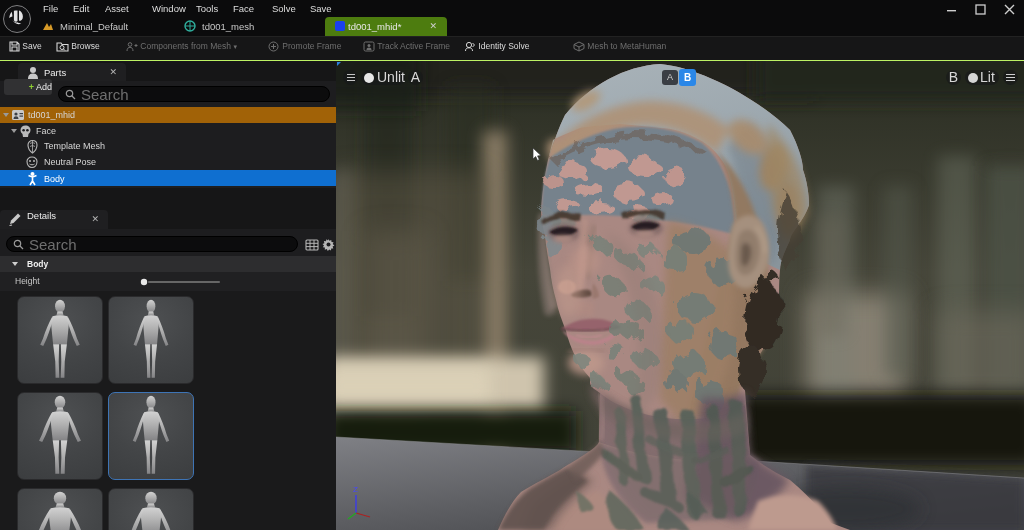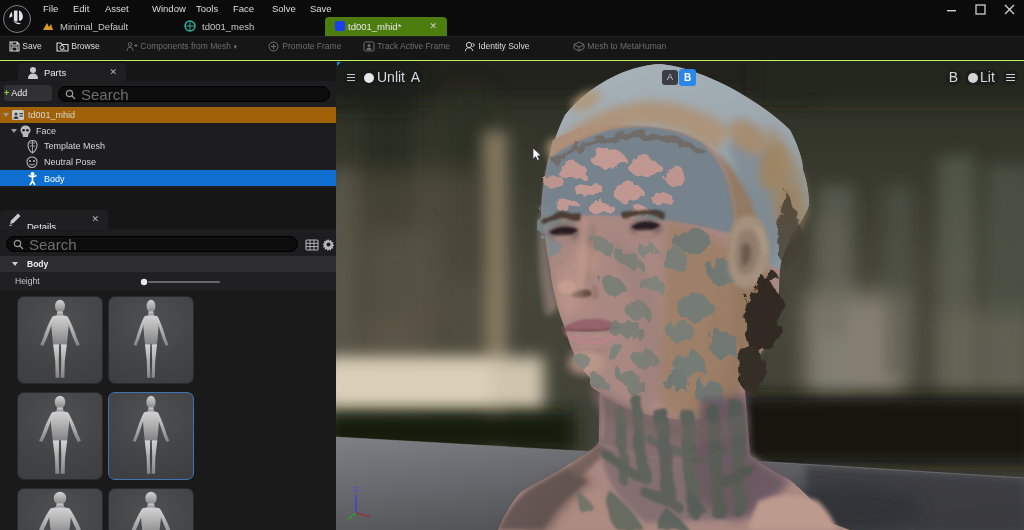--- a/index.html
+++ b/index.html
@@ -19,21 +19,21 @@
 
 #toolbar{position:absolute;left:0;top:36px;width:1024px;height:25px;background:#161617;border-top:1px solid #222;border-bottom:1px solid #bef264}
 .tbtn{position:absolute;top:4px;height:16px;font-size:8.5px;color:#dcdcdc;white-space:nowrap}
 .tbtn.dis{color:#6f6f6f}
 .tbtn svg{vertical-align:-3px}
 
 #left{position:absolute;left:0;top:61px;width:336px;height:469px;background:#161617}
 .ptab{position:absolute;height:19px;background:#1f1f21;border-radius:4px 4px 0 0;color:#ededed;font-size:9.5px}
 .ptab .x{position:absolute;right:9px;top:4px;color:#b5b5b5;font-size:9px}
 #partsbody{position:absolute;left:0;top:20px;width:336px;height:107px;background:#1d1d1f}
-#addbtn{position:absolute;left:4px;top:24px;width:48px;height:16px;background:#313133;border-radius:3px;color:#ececec;font-size:9px;text-align:left;line-height:16px}
+#addbtn{position:absolute;left:4px;top:18px;width:48px;height:16px;background:#313133;border-radius:3px;color:#ececec;font-size:9px;text-align:right;line-height:16px}
 .search{position:absolute;background:#0c0c0d;border:1px solid #000;border-radius:8px;color:#6f6f6f;font-size:15px}
 .search .mag{position:absolute;left:6px;top:2px}
 .row{position:absolute;left:0;width:336px;height:15.5px;color:#d6d6d6;font-size:9px;line-height:15px}
 .row .tx{position:absolute;top:1px}
 .caret{position:absolute;width:0;height:0;border-left:3.5px solid transparent;border-right:3.5px solid transparent;border-top:4.5px solid #9a9a9a;top:6px}
 #detailsbody{position:absolute;left:0;top:168px;width:336px;height:301px;background:#1d1d1f}
 #bodyhdr{position:absolute;left:0;top:195px;width:336px;height:16px;background:#2d2d2f;color:#efefef;font-size:8.5px;font-weight:bold;line-height:16px}
 #heightrow{position:absolute;left:0;top:211px;width:336px;height:19px;background:#202022;color:#c9c9c9;font-size:8.5px;line-height:19px}
 #grid{position:absolute;left:0;top:230px;width:336px;height:239px;background:#1a1a1b}
 .tile{position:absolute;width:86px;height:88px;border-radius:7px;background:radial-gradient(110% 95% at 50% 28%, #4e5052 0%, #434547 45%, #393b3d 100%);border:1px solid #2a2a2c}
@@ -184,21 +184,21 @@
           <path d="M6.5 5.5 L6.5 10 M6.5 6 L2.5 4.5 M6.5 6 L10.5 4.5 M6.5 10 L4 14 M6.5 10 L9 14" stroke="#fff" stroke-width="1.6" fill="none"></path>
         </svg>
       <span class="tx" style="left:44px;top:2px">Body</span>
     </div>
 
     <div class="ptab" style="left:0px;top:149px;width:108px">
         <svg width="15" height="19" style="position:absolute;left:7px">
           <path d="M3 14 L4 10.5 L11 3.5 L13.5 6 L6.5 13 Z" fill="#c9c9c9"></path>
           <path d="M2.5 15.5 L5 15" stroke="#c9c9c9" stroke-width="1.2"></path>
         </svg>
-        <span style="position:absolute;left:27px;top:11px">Details</span>
+        <span style="position:absolute;left:27px;top:0">Details</span>
         <span class="x">✕</span>
       </div>
     <div id="detailsbody"></div>
     <div class="search" style="left:6px;top:175px;width:292px;height:16px;line-height:15px">
       <svg class="mag" width="11" height="11" viewBox="0 0 11 11">
           <circle cx="4.5" cy="4.5" r="3.2" fill="none" stroke="#9a9a9a" stroke-width="1.2"></circle>
           <path d="M7 7 L10 10" stroke="#9a9a9a" stroke-width="1.3"></path>
         </svg>
       <span style="position:absolute;left:22px">Search</span>
     </div>

